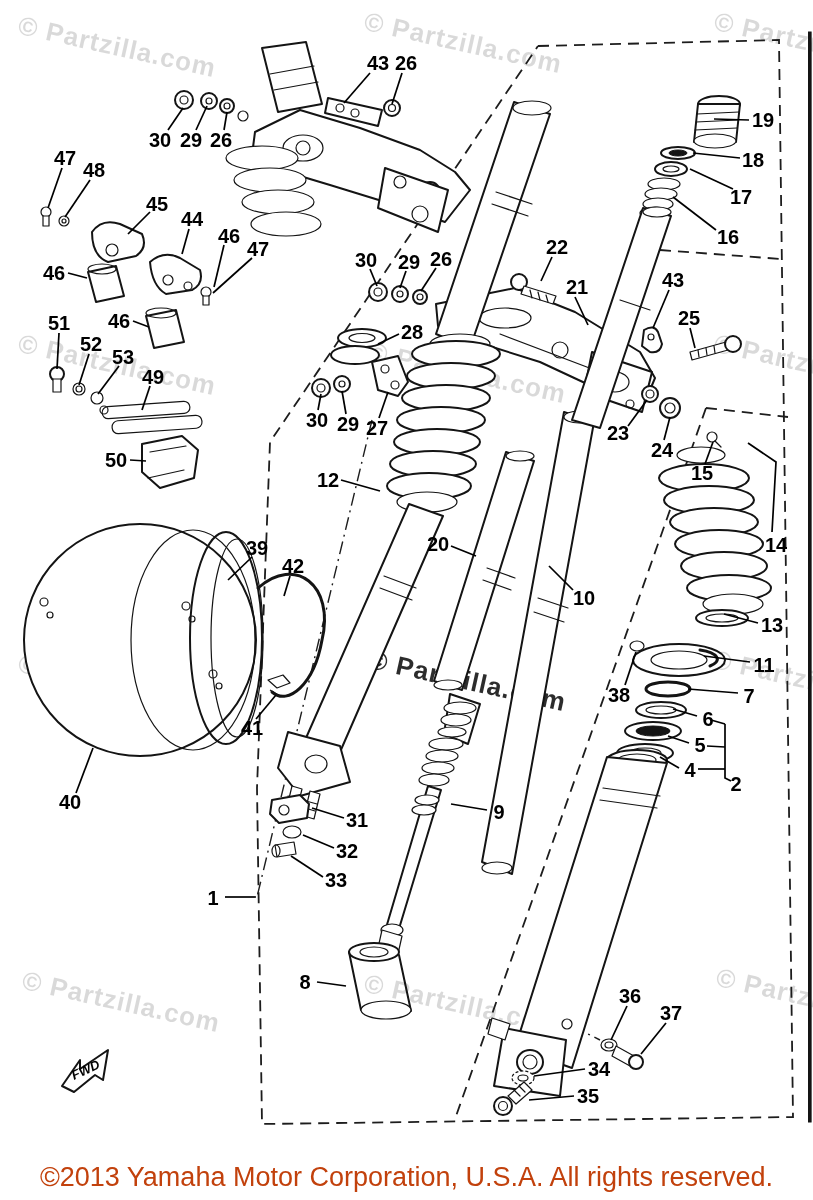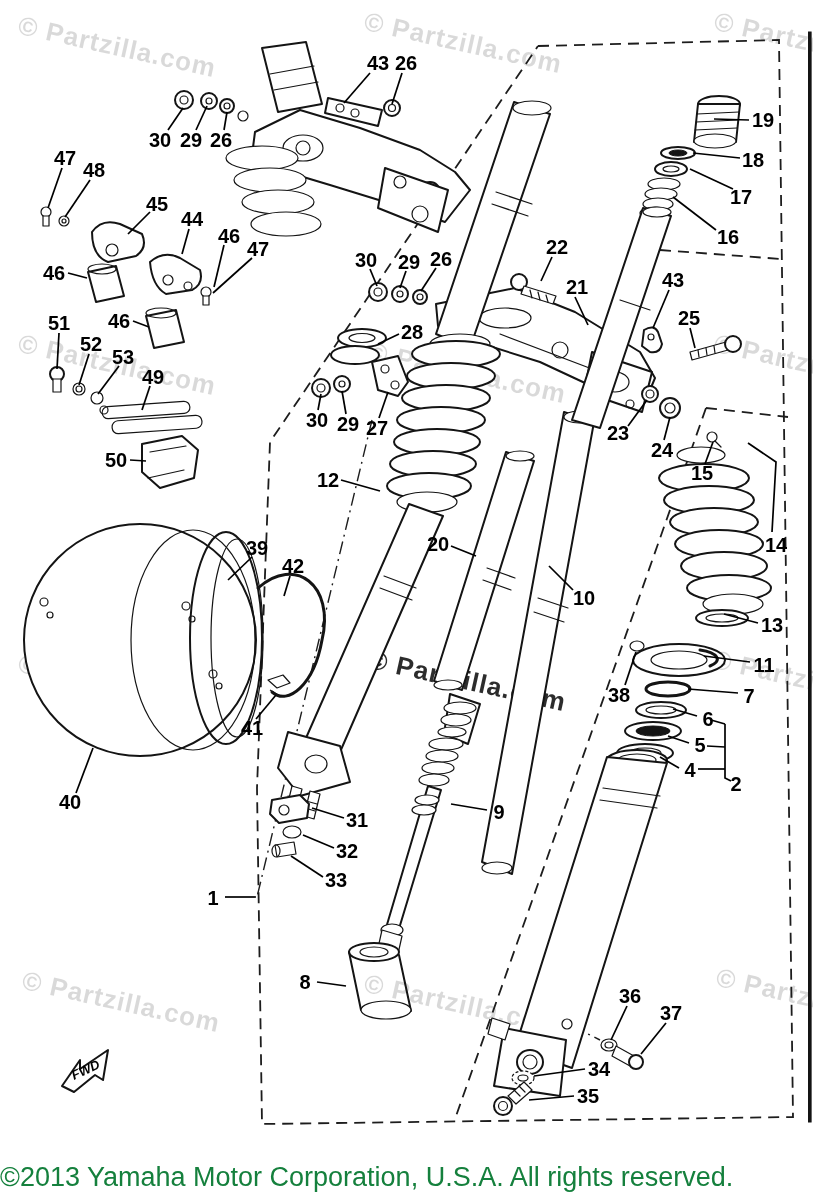--- a/index.html
+++ b/index.html
@@ -2,22 +2,22 @@
 <html><head>
 <meta charset="utf-8">
 <style>
   html,body{margin:0;padding:0;background:#fff;}
   .page{position:relative;width:813px;height:1200px;background:#ffffff;overflow:hidden;
         font-family:"Liberation Sans",sans-serif;}
   .wm{position:absolute;font-size:26px;font-weight:700;color:rgba(0,0,0,0.15);
       transform:rotate(12.5deg);transform-origin:0 0;white-space:nowrap;letter-spacing:1px;}
   .wm.dark{color:rgba(15,15,15,0.88);font-weight:600;}
   svg.diagram{position:absolute;left:0;top:0;}
-  .copyright{position:absolute;left:0;top:1162px;width:100%;
-             font-size:27px;color:#15803d;}
+  .copyright{position:absolute;left:0;top:1162px;width:100%;text-align:center;
+             font-size:27px;color:#c2410c;}
   
   .ln{stroke:#141414;fill:none;stroke-width:2;stroke-linejoin:round;stroke-linecap:round;}
   .fw{fill:#ffffff;stroke:#141414;stroke-width:2;stroke-linejoin:round;}
   .fb{fill:#141414;stroke:#141414;stroke-width:1;}
   .thin{stroke-width:1.2;}
   .thick{stroke-width:3;}
   .callout{font:700 20px "Liberation Sans",sans-serif;fill:#000;}
   .leader{stroke:#000;stroke-width:1.7;fill:none;}
   .dashed{stroke:#1d1d1d;stroke-width:1.8;fill:none;stroke-dasharray:11 7;}
   .dashdot{stroke:#1d1d1d;stroke-width:1.4;fill:none;stroke-dasharray:13 5 2 5;}

